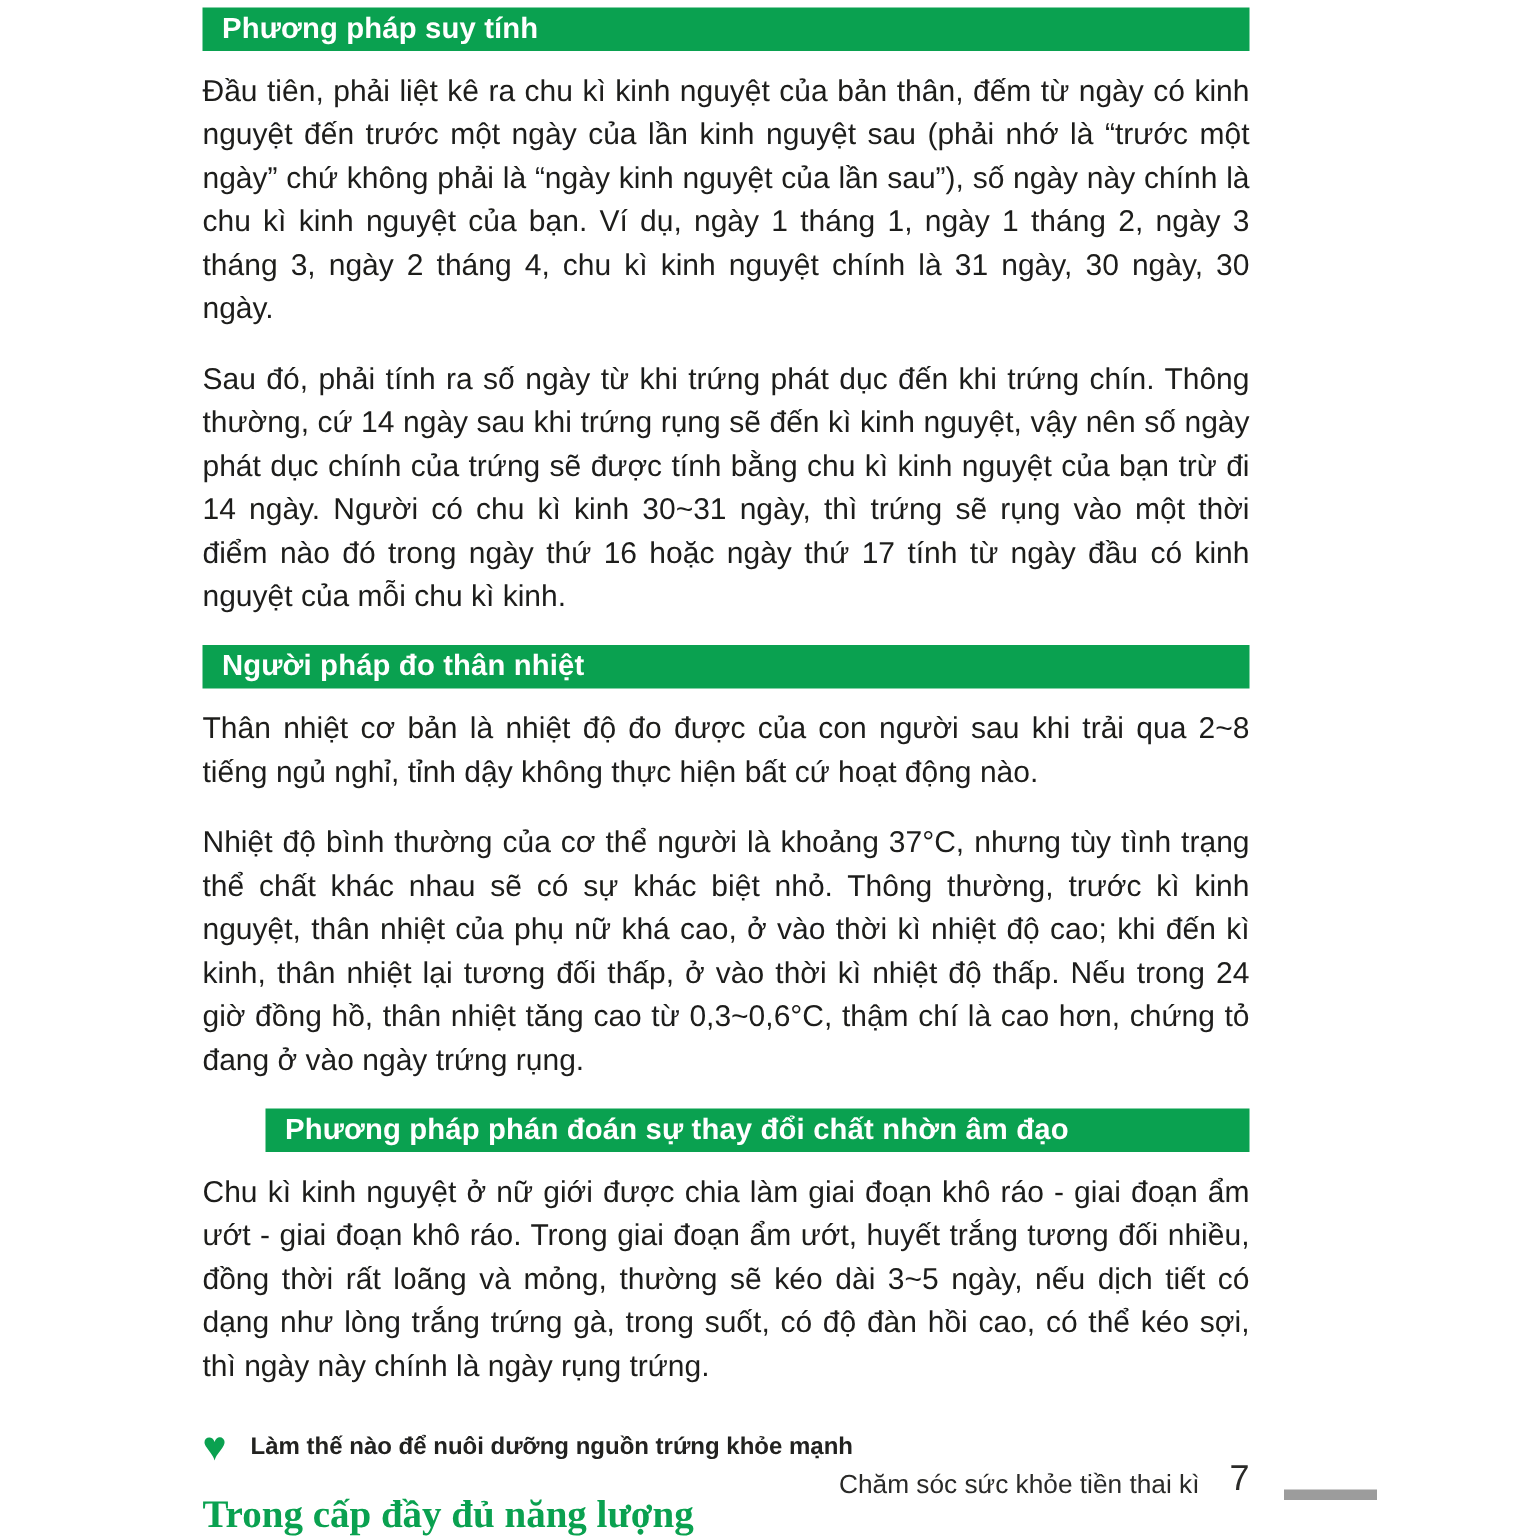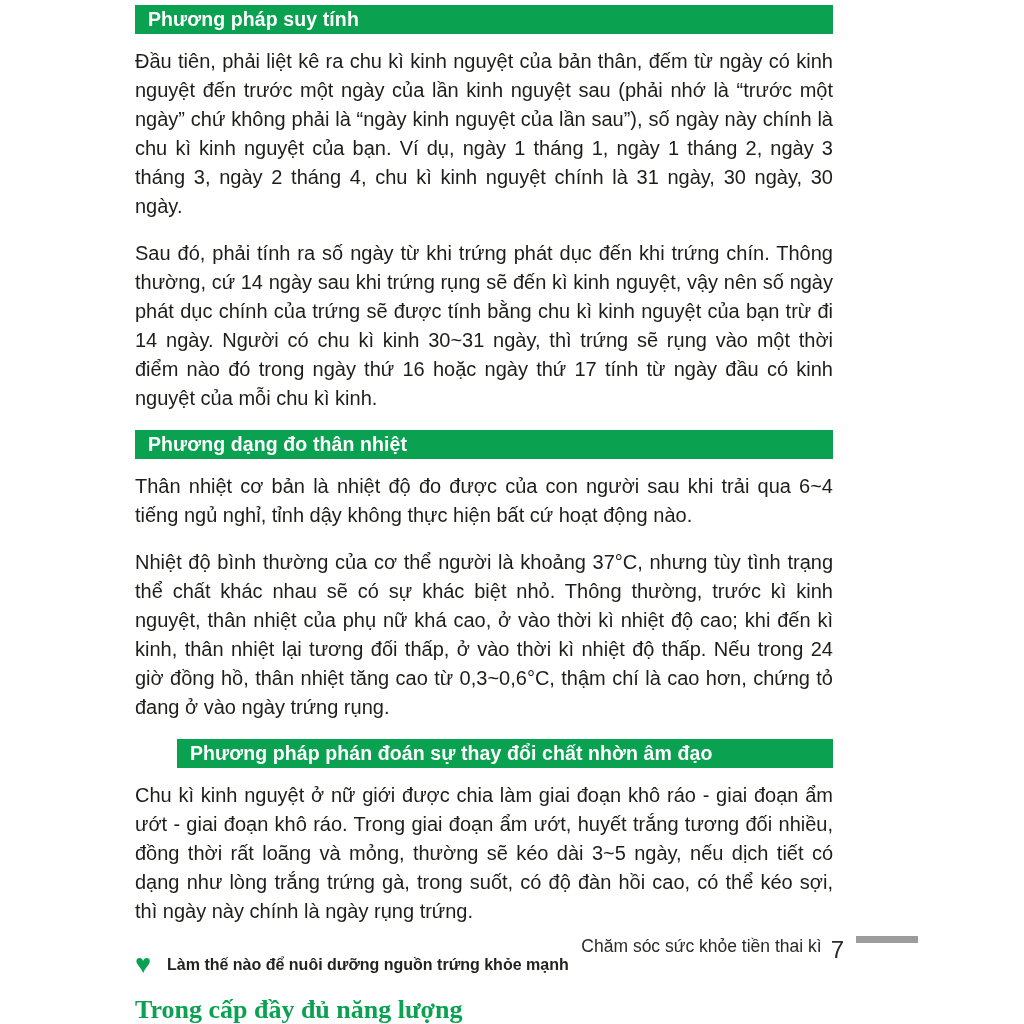--- a/index.html
+++ b/index.html
@@ -69,25 +69,25 @@
     margin-top: 9px;
     font-family: "Liberation Serif", serif;
     font-size: 22.5px;
     line-height: 30px;
     text-align: justify;
     text-indent: 52px;
     color: #1c1c1a;
   }
   .footer {
     position: absolute;
-    top: 936px;
+    top: 972px;
     right: 106px;
     display: flex;
-    align-items: flex-start;
-    gap: 9px;
+    align-items: flex-end;
+    gap: 20px;
   }
   .footer .footer-text {
     font-size: 17.5px;
     color: #2a2a28;
   }
   .footer .page-number {
     font-size: 24px;
     color: #2a2a28;
   }
   .footer .footer-rule {
@@ -103,23 +103,23 @@
 <div class="page" style="--green: #0aa150; --text-color: #1d1d1b; --footer-bar: #9c9c9c;">
   <div class="content">
 
     <div class="bar bar-1">
       <span>Phương pháp suy tính</span>
     </div>
     <p class="body">Đầu tiên, phải liệt kê ra chu kì kinh nguyệt của bản thân, đếm từ ngày có kinh nguyệt đến trước một ngày của lần kinh nguyệt sau (phải nhớ là “trước một ngày” chứ không phải là “ngày kinh nguyệt của lần sau”), số ngày này chính là chu kì kinh nguyệt của bạn. Ví dụ, ngày 1 tháng 1, ngày 1 tháng 2, ngày 3 tháng 3, ngày 2 tháng 4, chu kì kinh nguyệt chính là 31 ngày, 30 ngày, 30 ngày.</p>
     <p class="body tight">Sau đó, phải tính ra số ngày từ khi trứng phát dục đến khi trứng chín. Thông thường, cứ 14 ngày sau khi trứng rụng sẽ đến kì kinh nguyệt, vậy nên số ngày phát dục chính của trứng sẽ được tính bằng chu kì kinh nguyệt của bạn trừ đi 14 ngày. Người có chu kì kinh 30~31 ngày, thì trứng sẽ rụng vào một thời điểm nào đó trong ngày thứ 16 hoặc ngày thứ 17 tính từ ngày đầu có kinh nguyệt của mỗi chu kì kinh.</p>
 
     <div class="bar bar-2">
-      <span>Phương dạng đo thân nhiệt</span>
+      <span>Người pháp đo thân nhiệt</span>
     </div>
-    <p class="body">Thân nhiệt cơ bản là nhiệt độ đo được của con người sau khi trải qua 6~4 tiếng ngủ nghỉ, tỉnh dậy không thực hiện bất cứ hoạt động nào.</p>
+    <p class="body">Thân nhiệt cơ bản là nhiệt độ đo được của con người sau khi trải qua 2~8 tiếng ngủ nghỉ, tỉnh dậy không thực hiện bất cứ hoạt động nào.</p>
     <p class="body tight">Nhiệt độ bình thường của cơ thể người là khoảng 37°C, nhưng tùy tình trạng thể chất khác nhau sẽ có sự khác biệt nhỏ. Thông thường, trước kì kinh nguyệt, thân nhiệt của phụ nữ khá cao, ở vào thời kì nhiệt độ cao; khi đến kì kinh, thân nhiệt lại tương đối thấp, ở vào thời kì nhiệt độ thấp. Nếu trong 24 giờ đồng hồ, thân nhiệt tăng cao từ 0,3~0,6°C, thậm chí là cao hơn, chứng tỏ đang ở vào ngày trứng rụng.</p>
 
     <div class="bar bar-3">
       <span>Phương pháp phán đoán sự thay đổi chất nhờn âm đạo</span>
     </div>
     <p class="body">Chu kì kinh nguyệt ở nữ giới được chia làm giai đoạn khô ráo - giai đoạn ẩm ướt - giai đoạn khô ráo. Trong giai đoạn ẩm ướt, huyết trắng tương đối nhiều, đồng thời rất loãng và mỏng, thường sẽ kéo dài 3~5 ngày, nếu dịch tiết có dạng như lòng trắng trứng gà, trong suốt, có độ đàn hồi cao, có thể kéo sợi, thì ngày này chính là ngày rụng trứng.</p>
 
     <div class="feature-heading">
       <span class="heart">♥</span>
       <span class="label">Làm thế nào để nuôi dưỡng nguồn trứng khỏe mạnh</span>

